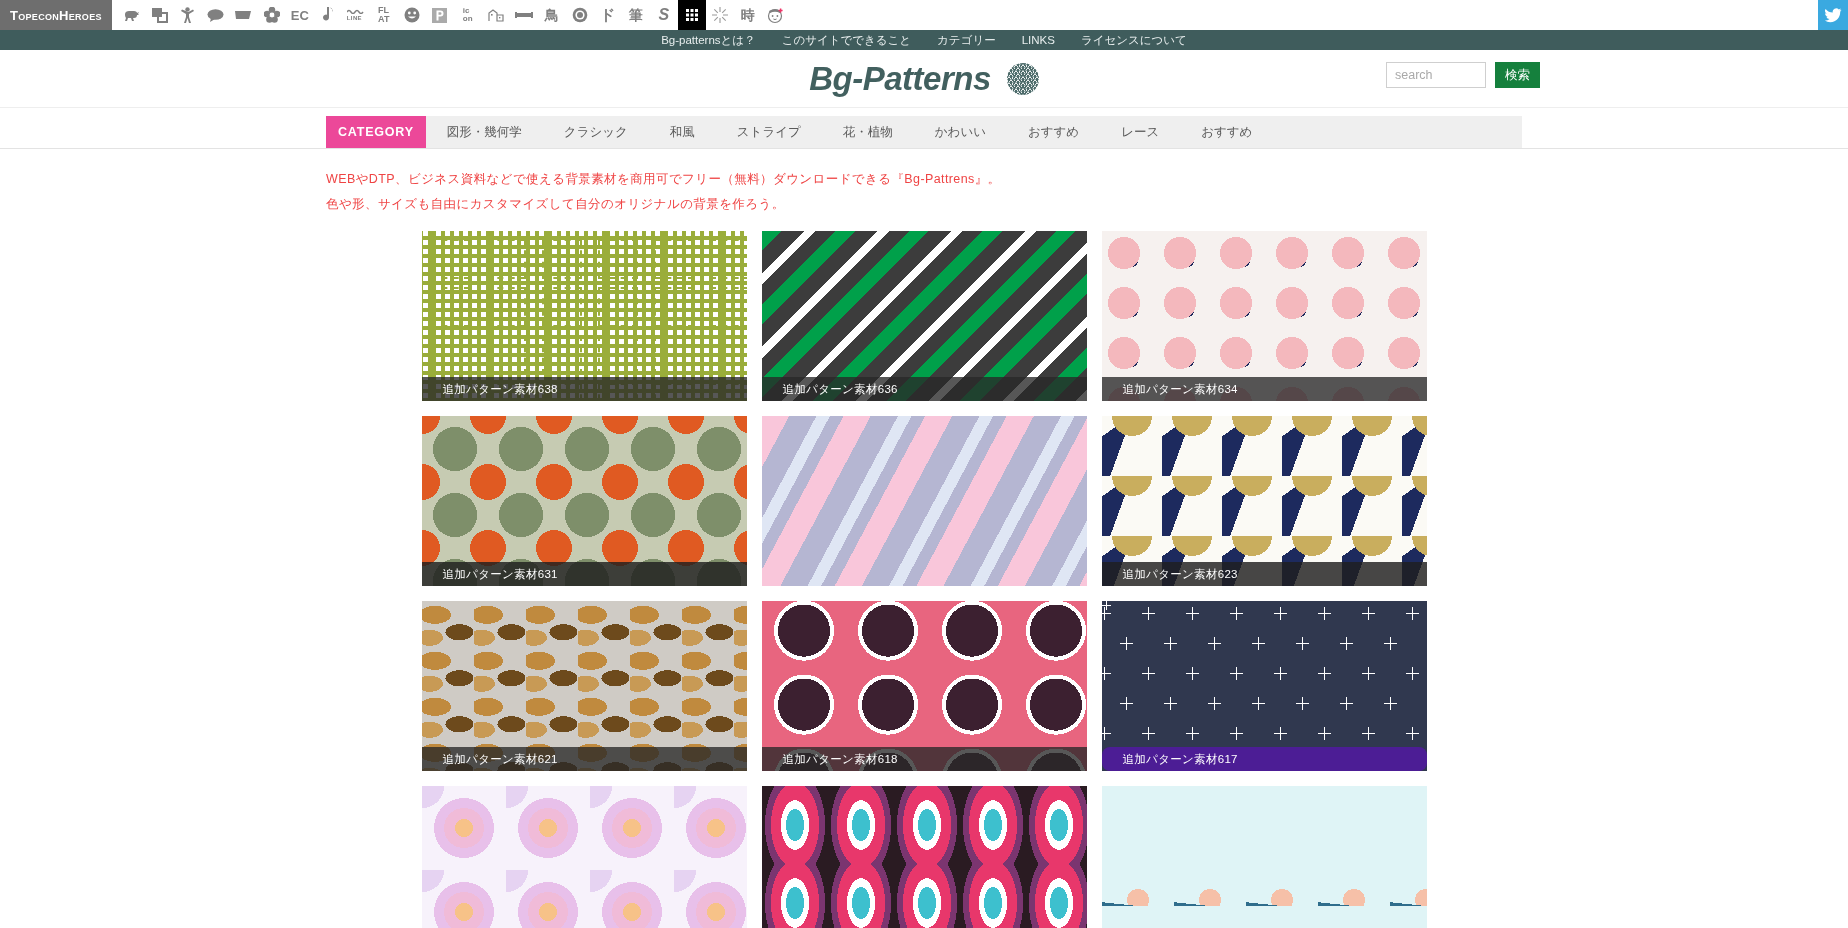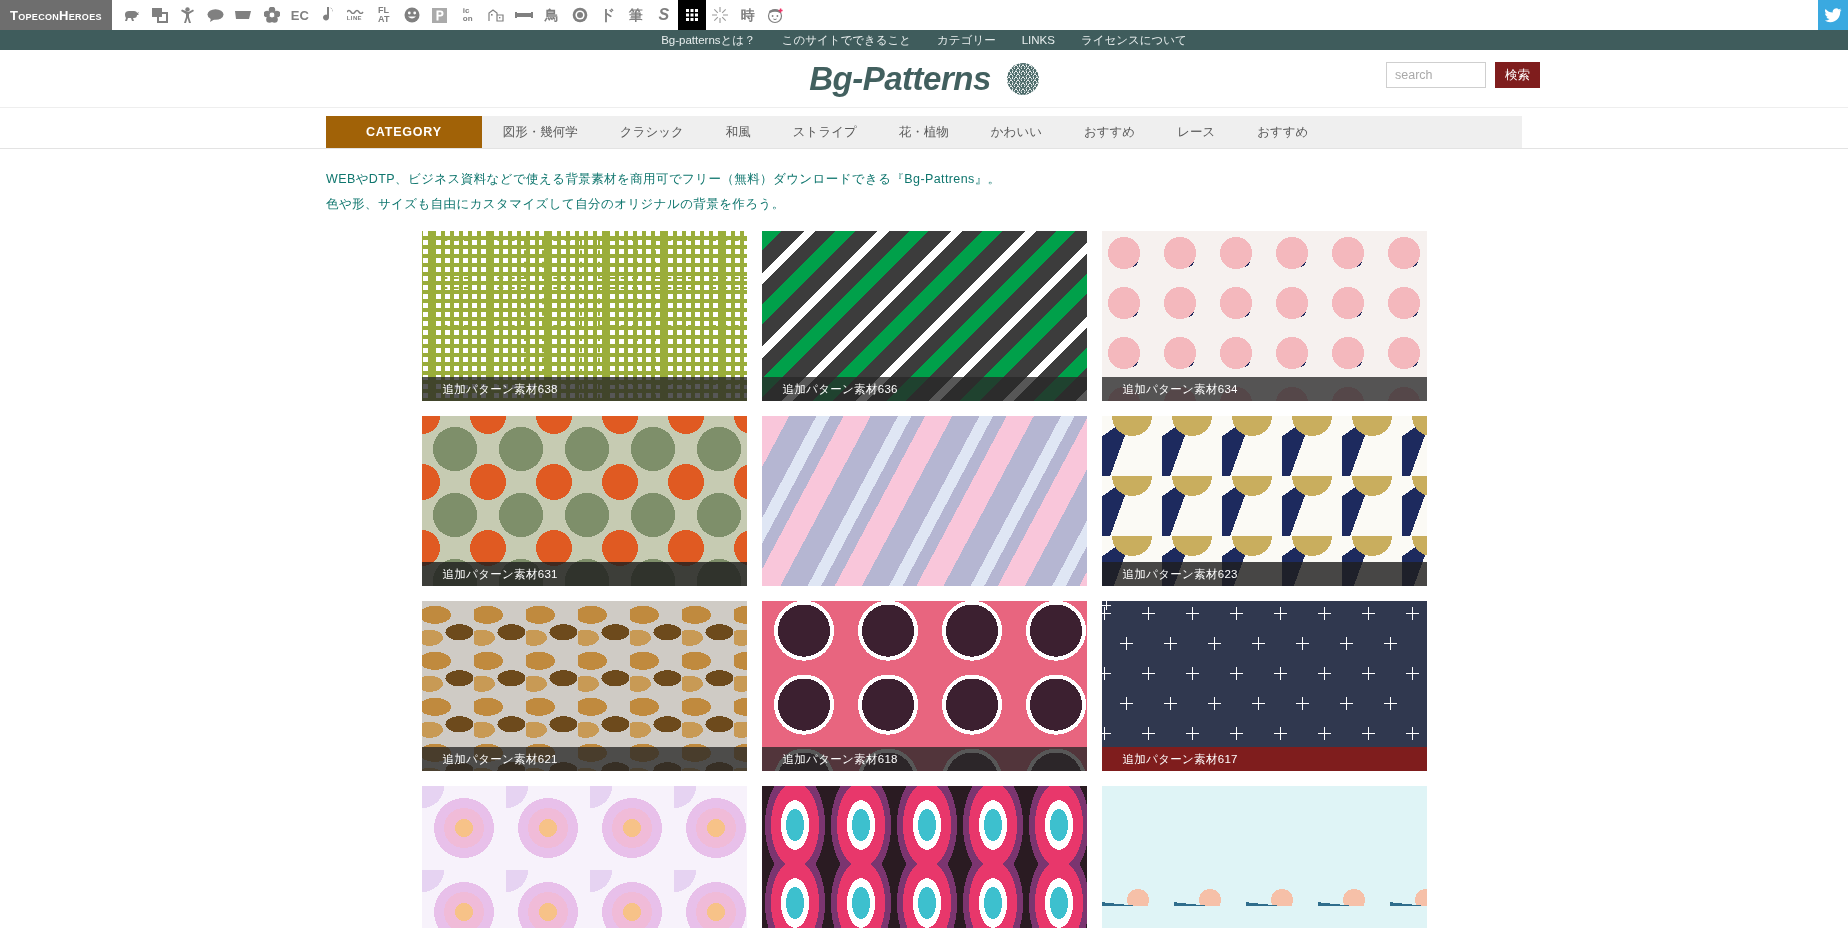--- a/index.html
+++ b/index.html
@@ -121,21 +121,21 @@
     border: 1px solid #cfcfcf;
     padding: 0 8px;
     font-size: 12.5px;
     color: #555;
     outline: none;
     font-family: "Liberation Sans", sans-serif;
     background: #fff;
   }
   .search-box input::placeholder { color: #a9a9a9; }
   .search-box button {
-    background: #7f1d1d;
+    background: #15803d;
     color: #fff;
     border: none;
     padding: 0 10px;
     font-size: 12.5px;
     cursor: pointer;
     font-family: "Liberation Sans", sans-serif;
     height: 26px;
   }
 
   
@@ -146,43 +146,43 @@
   }
   .cat-bar {
     width: 1196px;
     margin: 0 auto;
     height: 32px;
     background: #efefef;
     display: flex;
     align-items: stretch;
   }
   .cat-bar .cat-head {
-    background: #a16207;
+    background: #ec4899;
     color: #fff;
     font-size: 12.5px;
     font-weight: bold;
     letter-spacing: .8px;
     display: flex; align-items: center; justify-content: center;
-    padding: 0 40px;
+    padding: 0 12px;
     white-space: nowrap;
   }
   .cat-bar .cat-item {
     display: flex; align-items: center;
     padding: 0 21px;
     font-size: 12.5px;
     color: #5a5a5a;
     white-space: nowrap;
     cursor: pointer;
   }
 
   
   .desc {
     width: 1196px;
     margin: 18px auto 0;
-    color: #0f766e;
+    color: #ef4444;
     font-size: 12.5px;
     line-height: 2.0;
     letter-spacing: .4px;
   }
 
   
   .grid {
     width: 1005px;
     margin: 14px auto 0;
     display: flex;
@@ -204,21 +204,21 @@
     width: 100%;
     height: 24px;
     display: flex; align-items: center;
     padding-left: 21px;
     color: #fff;
     font-size: 11.5px;
     letter-spacing: .3px;
   }
   .cap.dk  { background: rgba(40,40,40,.78); }
   .cap.dk2 { background: rgba(30,30,30,.82); }
-  .cap.bk  { background: #7f1d1d; }
+  .cap.bk  { background: #4c1d95; border-radius: 8px; }
 
   
   .p638 {
     background:
       repeating-linear-gradient(0deg, transparent 0 30px,
         transparent 30px 30px),
       #ffffff;
   }
   .p638::before{
     content:""; position:absolute; inset:0;

